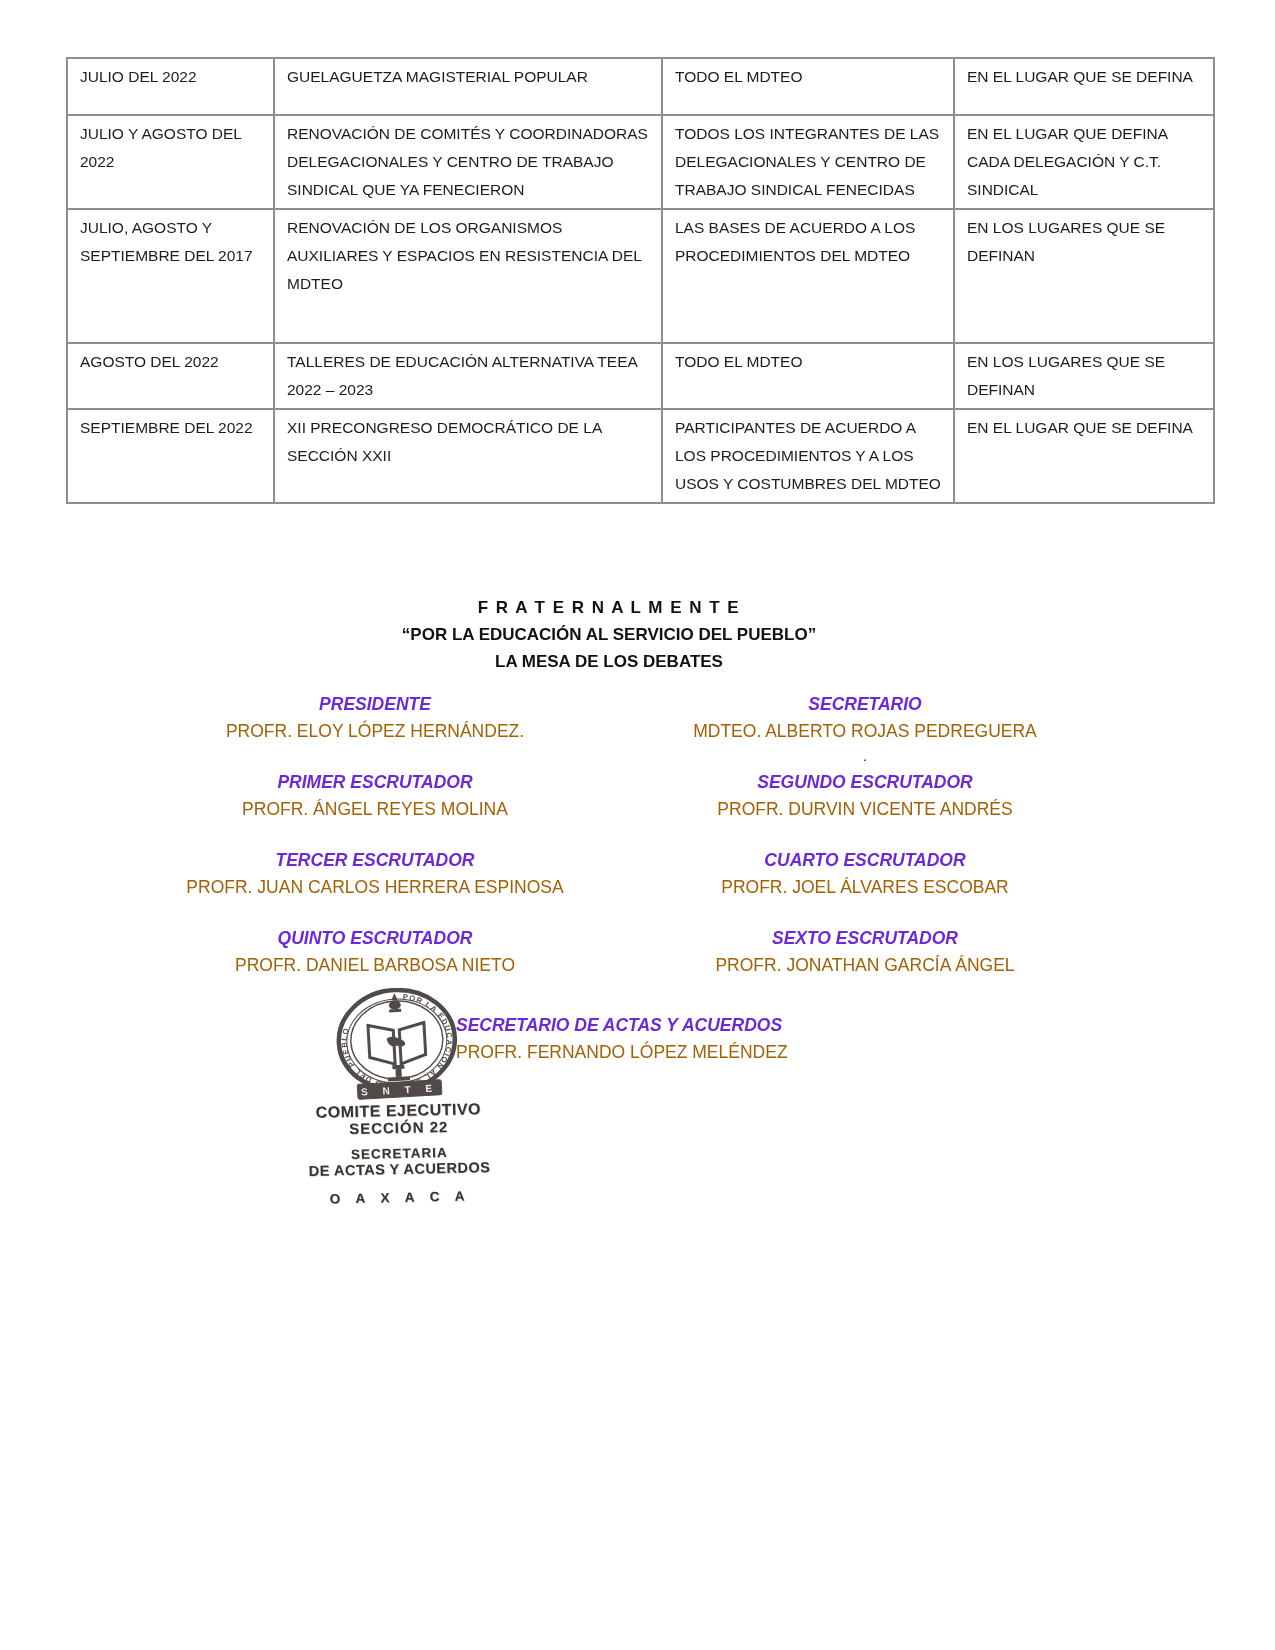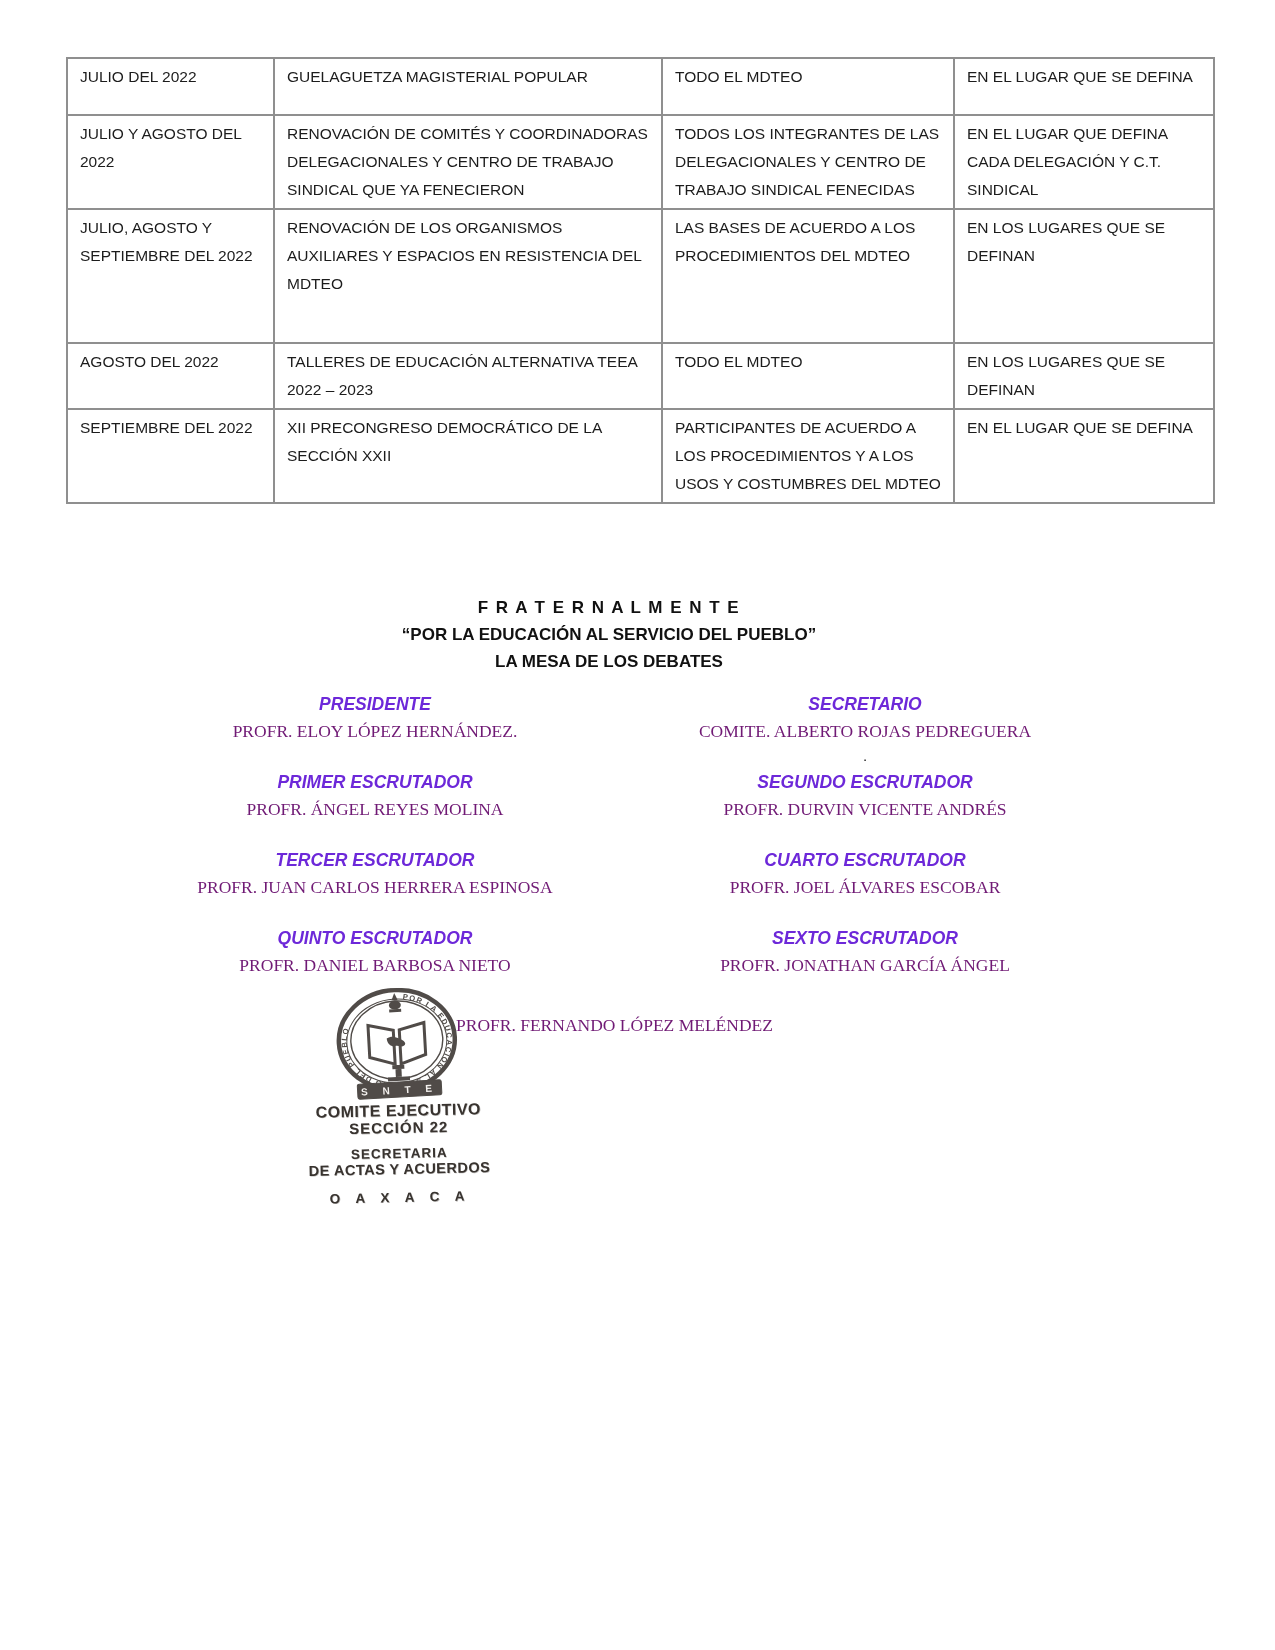--- a/index.html
+++ b/index.html
@@ -37,21 +37,21 @@
     color:#111;
   }
   .closing .frat{letter-spacing:1.5px;}
 
   
   .officials-col{position:absolute; top:691px; width:560px; text-align:center;}
   .officials-col.left{left:95px;}
   .officials-col.right{left:585px;}
   .official{position:relative; margin-bottom:24px; height:54px;}
   .o-title{font-weight:bold; font-style:italic; font-size:17.5px; line-height:27px; color:#6d28d9;}
-  .o-name{font-size:17.5px; line-height:27px; color:#701a75;font-family:Liberation Serif, serif;}
+  .o-name{font-size:17.5px; line-height:27px; color:#a16207;}
   .o-note{position:absolute; top:54px; left:0; right:0; text-align:center;
           font-size:15px; line-height:22px; color:#222;}
 
   
   .sec-actas{position:absolute; left:456px; top:1012px; text-align:left;}
   .sec-actas .o-title{font-size:17.5px;}
   .sec-actas .o-name{font-size:17.5px;}
 
   
   .stamp{
@@ -91,21 +91,21 @@
         <td>TODO EL MDTEO</td>
         <td>EN EL LUGAR QUE SE DEFINA</td>
       </tr>
       <tr class="r2">
         <td>JULIO Y AGOSTO DEL 2022</td>
         <td>RENOVACIÓN DE COMITÉS Y COORDINADORAS DELEGACIONALES Y CENTRO DE TRABAJO SINDICAL QUE YA FENECIERON</td>
         <td>TODOS LOS INTEGRANTES DE LAS DELEGACIONALES Y CENTRO DE TRABAJO SINDICAL FENECIDAS</td>
         <td>EN EL LUGAR QUE DEFINA CADA DELEGACIÓN Y C.T. SINDICAL</td>
       </tr>
       <tr class="r3">
-        <td>JULIO, AGOSTO Y SEPTIEMBRE DEL 2022</td>
+        <td>JULIO, AGOSTO Y SEPTIEMBRE DEL 2017</td>
         <td>RENOVACIÓN DE LOS ORGANISMOS AUXILIARES Y ESPACIOS EN RESISTENCIA DEL MDTEO</td>
         <td>LAS BASES DE ACUERDO A LOS PROCEDIMIENTOS DEL MDTEO</td>
         <td>EN LOS LUGARES QUE SE DEFINAN</td>
       </tr>
       <tr class="r4">
         <td>AGOSTO DEL 2022</td>
         <td>TALLERES DE EDUCACIÓN ALTERNATIVA TEEA 2022 – 2023</td>
         <td>TODO EL MDTEO</td>
         <td>EN LOS LUGARES QUE SE DEFINAN</td>
       </tr>
@@ -139,38 +139,39 @@
     </div>
     <div class="official">
       <div class="o-title">QUINTO ESCRUTADOR</div>
       <div class="o-name">PROFR. DANIEL BARBOSA NIETO</div>
     </div>
   </div>
 
   <div class="officials-col right">
     <div class="official">
       <div class="o-title">SECRETARIO</div>
-      <div class="o-name">COMITE. ALBERTO ROJAS PEDREGUERA</div>
+      <div class="o-name">MDTEO. ALBERTO ROJAS PEDREGUERA</div>
       <div class="o-note">.</div>
     </div>
     <div class="official">
       <div class="o-title">SEGUNDO ESCRUTADOR</div>
       <div class="o-name">PROFR. DURVIN VICENTE ANDRÉS</div>
     </div>
     <div class="official">
       <div class="o-title">CUARTO ESCRUTADOR</div>
       <div class="o-name">PROFR. JOEL ÁLVARES ESCOBAR</div>
     </div>
     <div class="official">
       <div class="o-title">SEXTO ESCRUTADOR</div>
       <div class="o-name">PROFR. JONATHAN GARCÍA ÁNGEL</div>
     </div>
   </div>
 
   <div class="sec-actas">
+    <div class="o-title">SECRETARIO DE ACTAS Y ACUERDOS</div>
     <div class="o-name">PROFR. FERNANDO LÓPEZ MELÉNDEZ</div>
   </div>
 
   <div class="stamp">
     <svg class="seal" width="132" height="112" viewBox="0 0 132 112">
       <g transform="rotate(-2 66 52)" fill="none" stroke="#38332f">
         <ellipse cx="66" cy="52" rx="58" ry="50" stroke-width="4.5"></ellipse>
         <ellipse cx="66" cy="52" rx="46" ry="39" stroke-width="1.4"></ellipse>
 
         <path id="ringPath" d="M 66,11 a 50,42 0 1,1 -0.1,0"></path>

